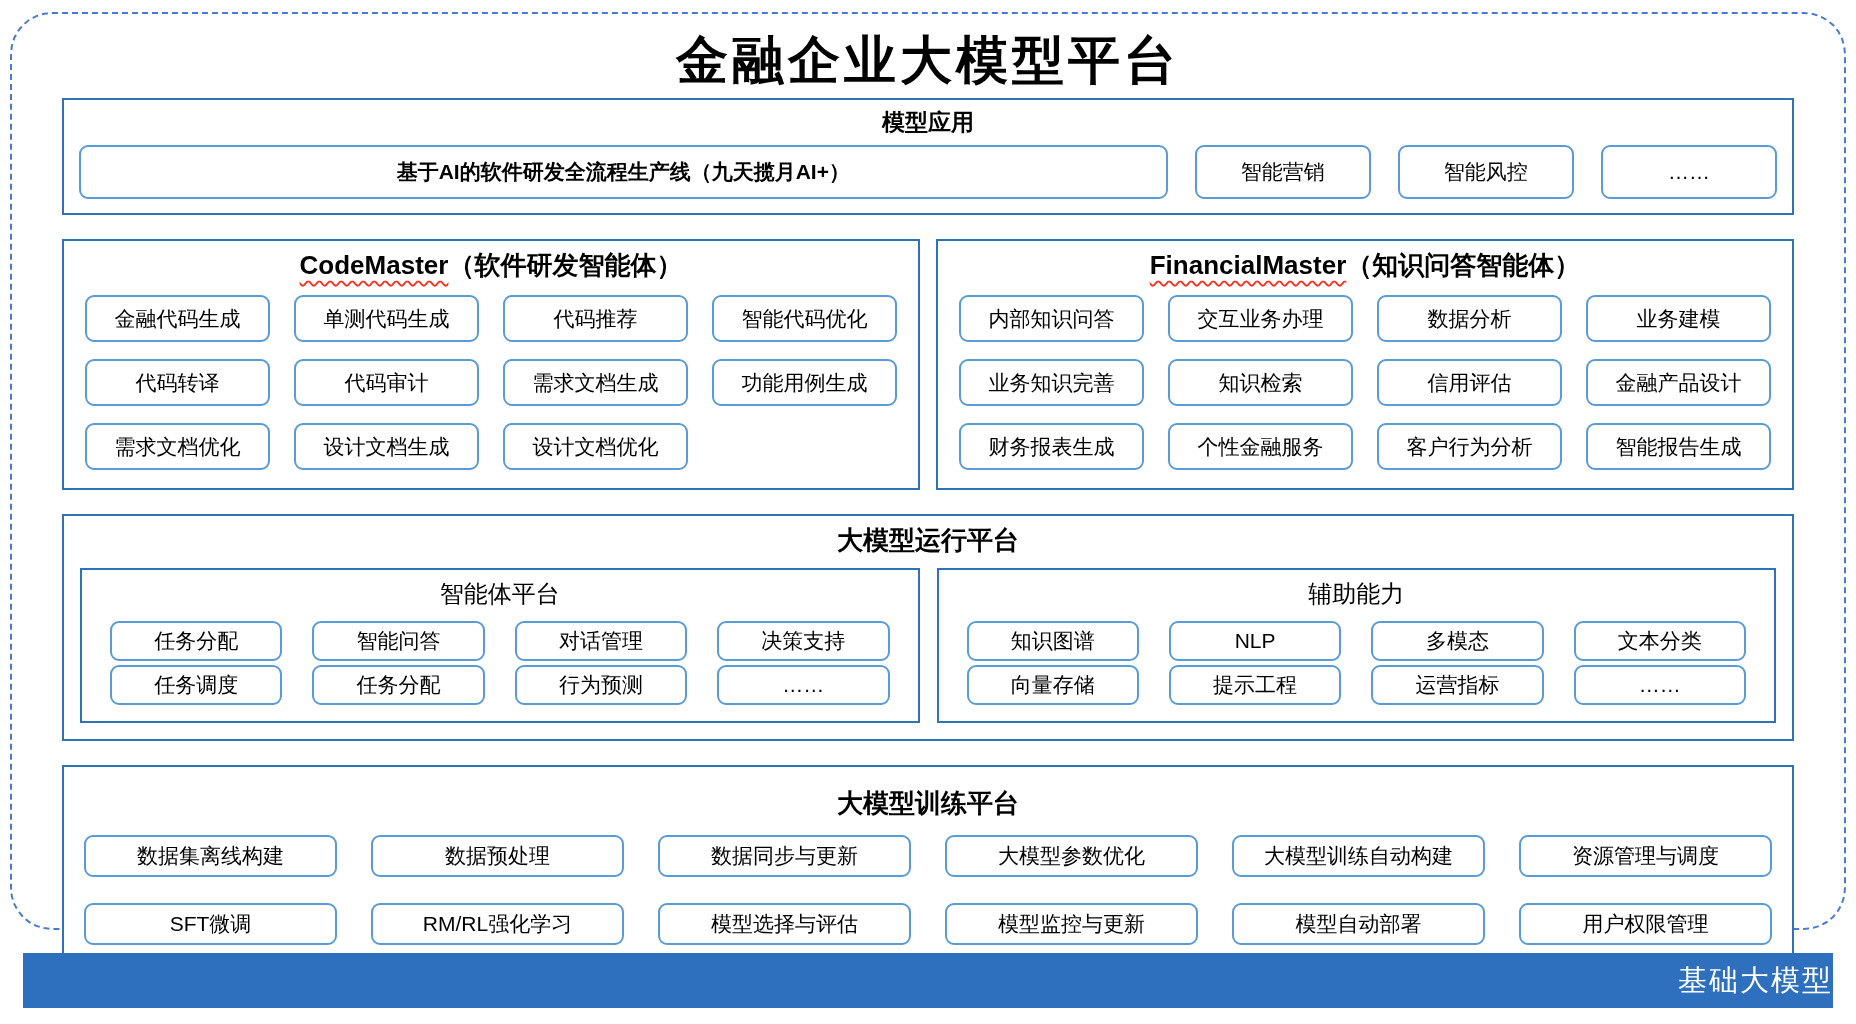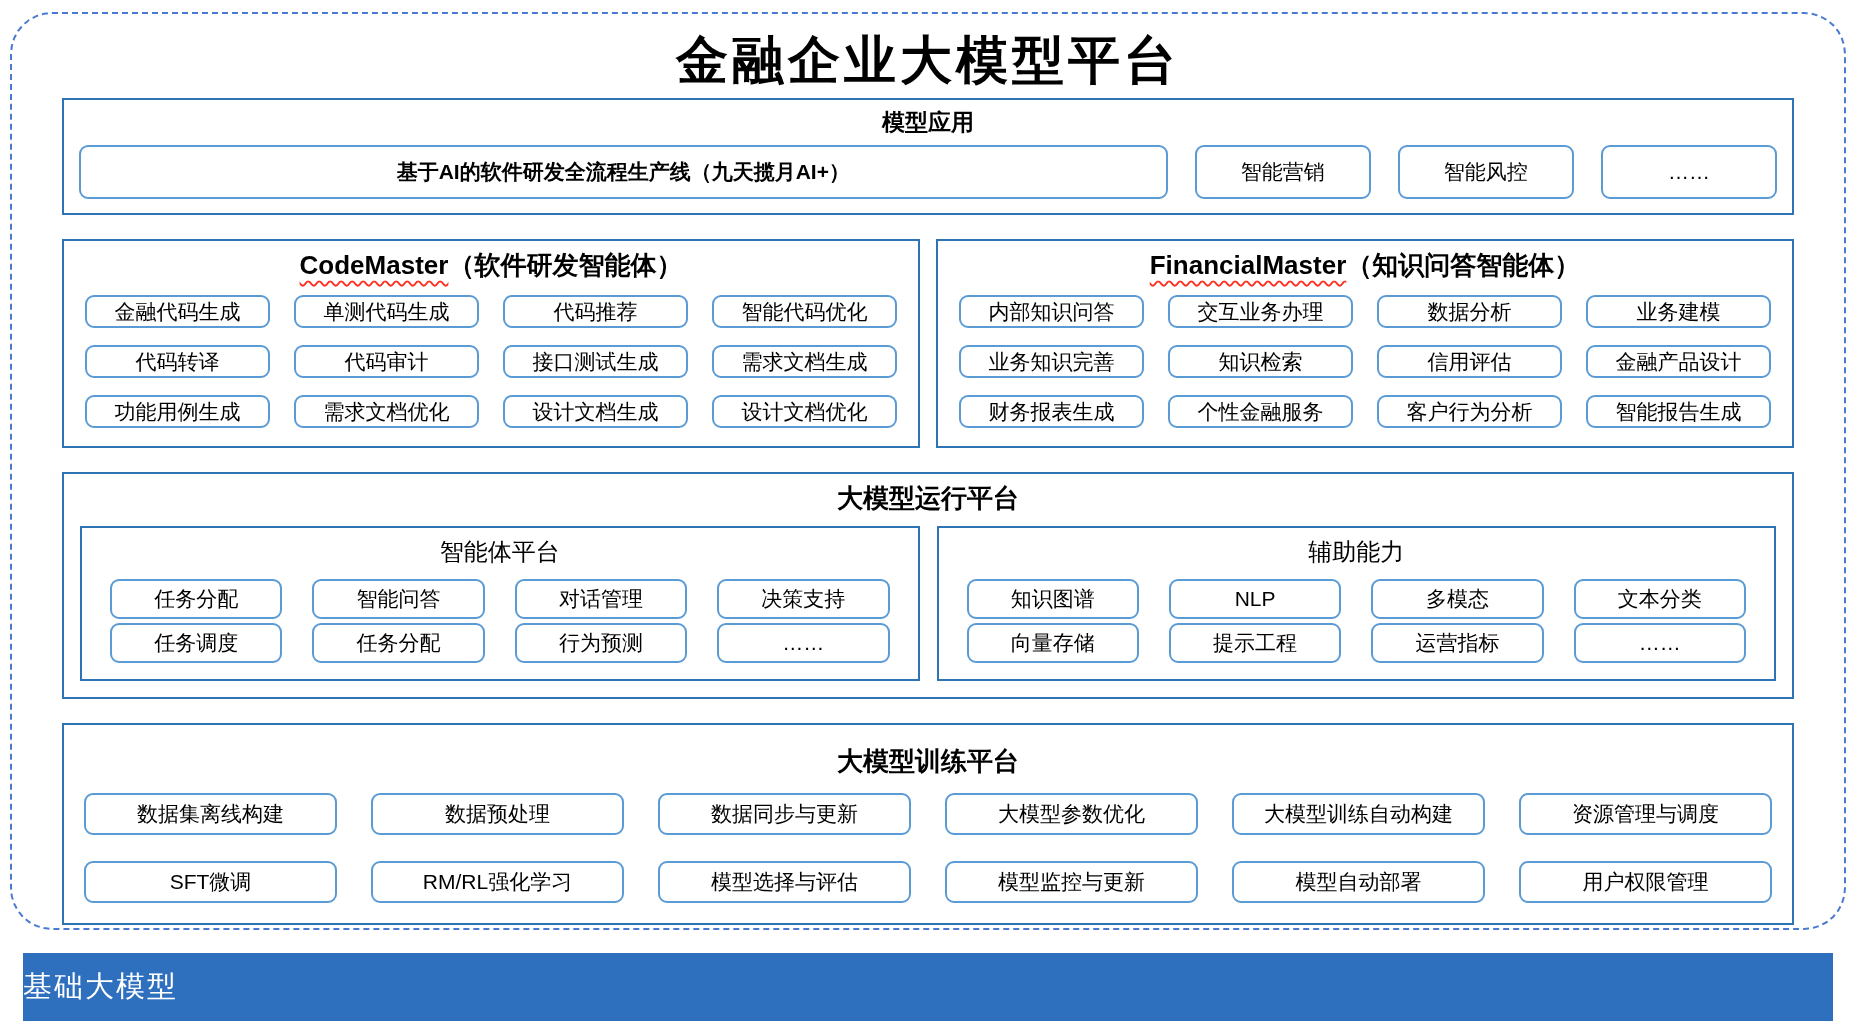--- a/index.html
+++ b/index.html
@@ -60,46 +60,46 @@
   .agent-section { flex: 1; padding: 8px 21px 18px; }
   .agent-header { text-align: center; font-size: 26px; font-weight: 700; line-height: 1.3; margin-bottom: 12px; }
   .squiggle {
     text-decoration-line: underline;
     text-decoration-style: wavy;
     text-decoration-color: #ff2f1f;
     text-decoration-thickness: 2px;
     text-underline-offset: 6px;
   }
   .grid4 { display: grid; grid-template-columns: repeat(4, 1fr); gap: 17px 24px; }
-  .agent-section .item { height: 33px; }
+  .agent-section .item { height: 47px; }
   
   .runtime-section { margin-top: 24px; padding: 8px 16px 16px; }
   .runtime-body { display: flex; gap: 17px; margin-top: 10px; }
   .sub-section {
     flex: 1;
     border: 2px solid #2e74b5;
     padding: 8px 28px 16px;
   }
   .sub-header { text-align: center; font-size: 24px; font-weight: 400; line-height: 1.3; margin-bottom: 12px; }
   .sub-section .grid4 { gap: 4px 30px; }
   .sub-section .item { height: 40px; }
   
   .training-section { margin-top: 24px; padding: 20px 20px 20px; }
   .grid6 { display: grid; grid-template-columns: repeat(6, 1fr); gap: 26px 34px; margin-top: 14px; }
   .training-section .item { height: 42px; }
   
   .foundation-bar {
     position: absolute;
     left: 23px; top: 953px;
-    width: 1810px; height: 68px;
+    width: 1810px; height: 55px;
     background: #2e6fbe;
     color: #ffffff;
     display: flex;
     align-items: center;
-    justify-content: flex-start;
+    justify-content: flex-end;
     font-size: 29px;
     letter-spacing: 2px;
   }
 </style>
 </head>
 <body>
 
 <div class="frame">
 
   <div class="main-title">金融企业大模型平台</div>
@@ -118,21 +118,20 @@
 
     <div class="section agent-section">
       <div class="agent-header"><span class="squiggle">CodeMaster</span><span>（软件研发智能体）</span></div>
       <div class="grid4">
         <div class="item">金融代码生成</div>
         <div class="item">单测代码生成</div>
         <div class="item">代码推荐</div>
         <div class="item">智能代码优化</div>
         <div class="item">代码转译</div>
         <div class="item">代码审计</div>
-        <div class="item">接口测试生成</div>
         <div class="item">需求文档生成</div>
         <div class="item">功能用例生成</div>
         <div class="item">需求文档优化</div>
         <div class="item">设计文档生成</div>
         <div class="item">设计文档优化</div>
       </div>
     </div>
 
     <div class="section agent-section">
       <div class="agent-header"><span class="squiggle">FinancialMaster</span><span>（知识问答智能体）</span></div>

